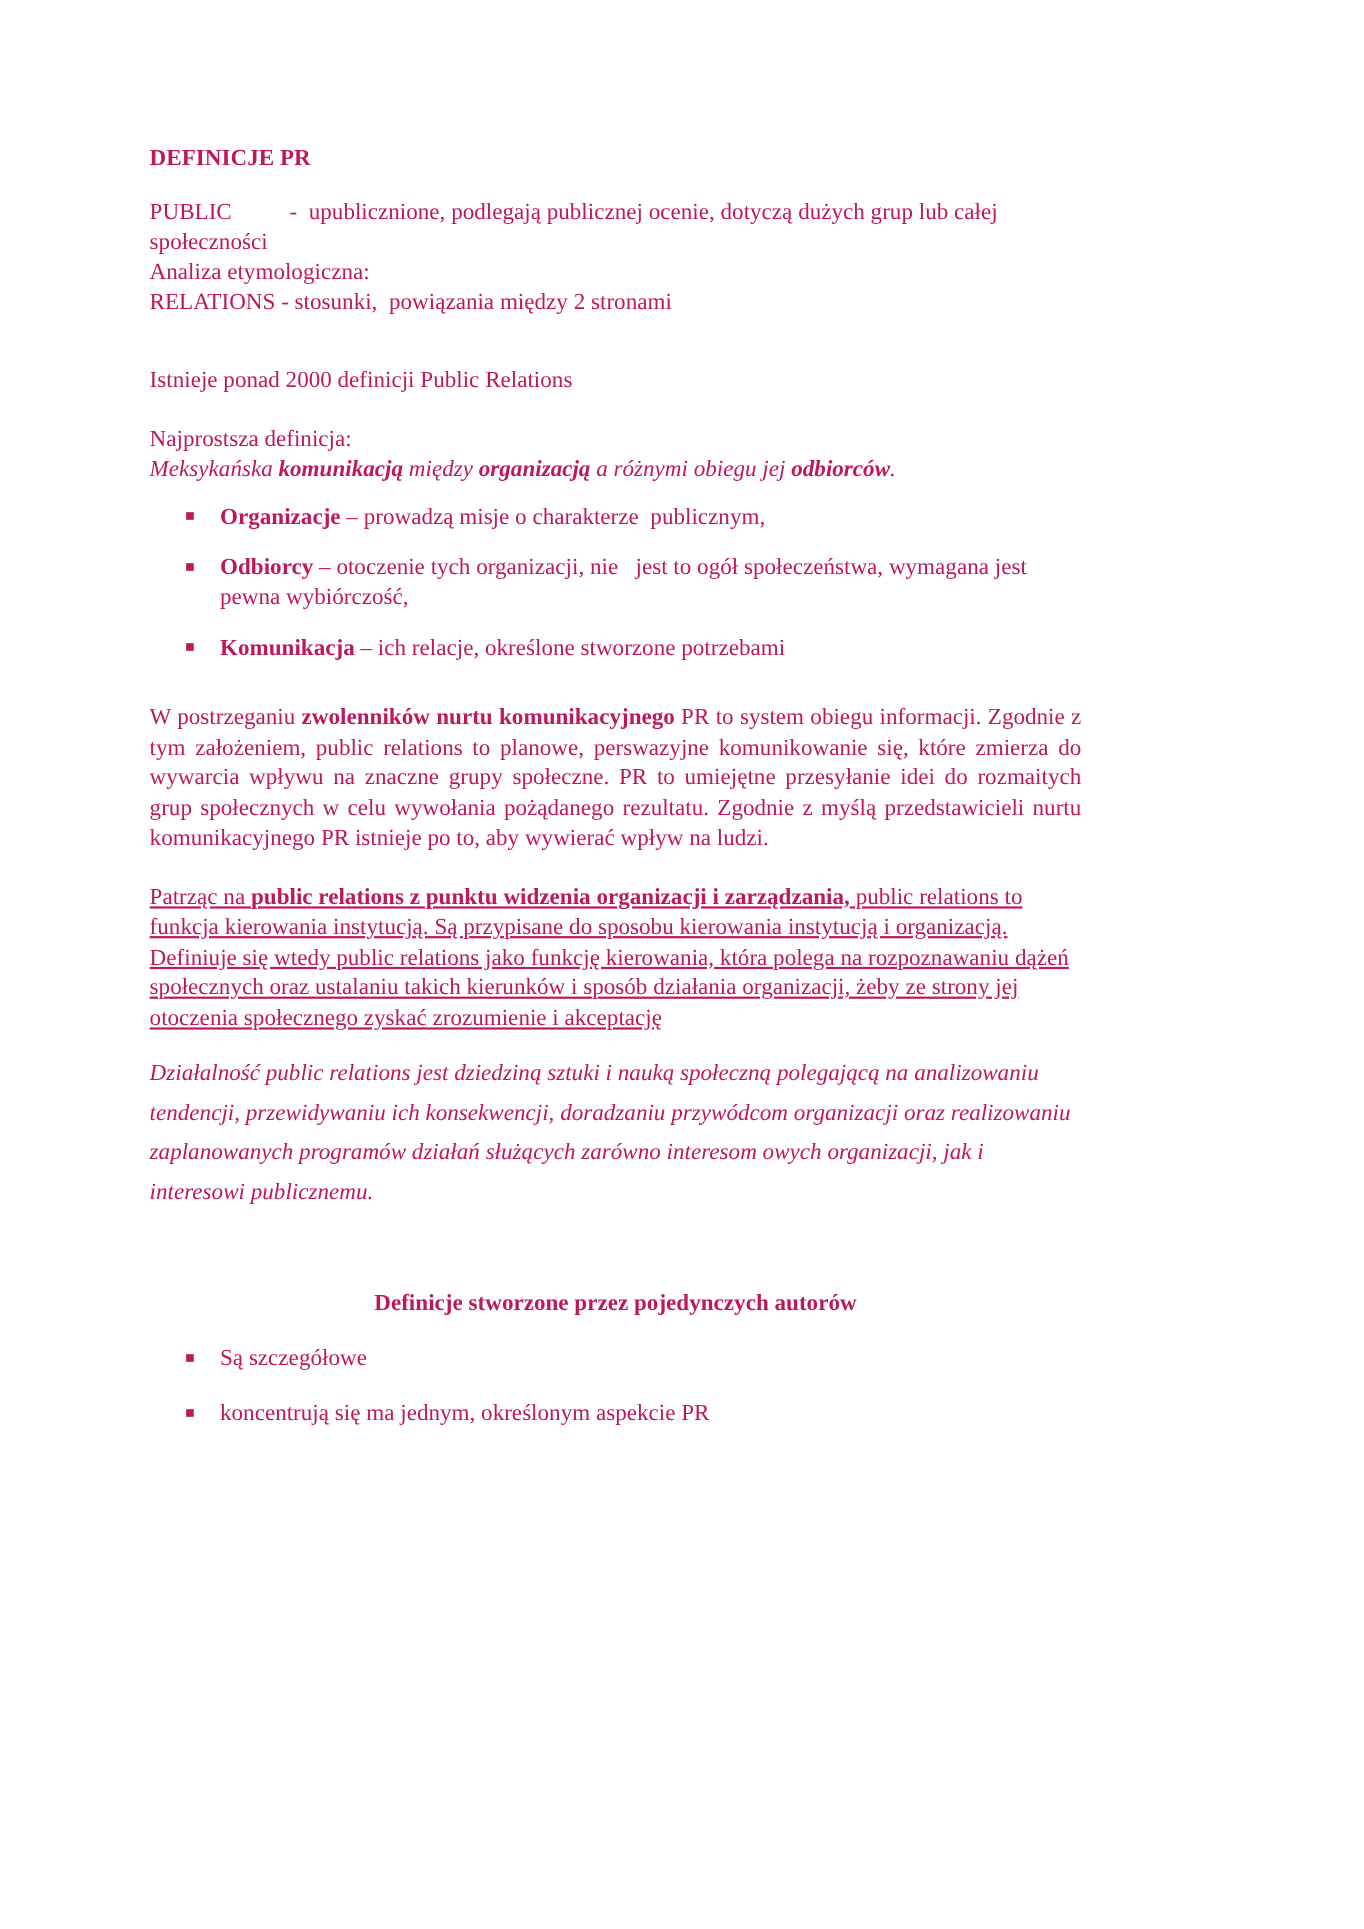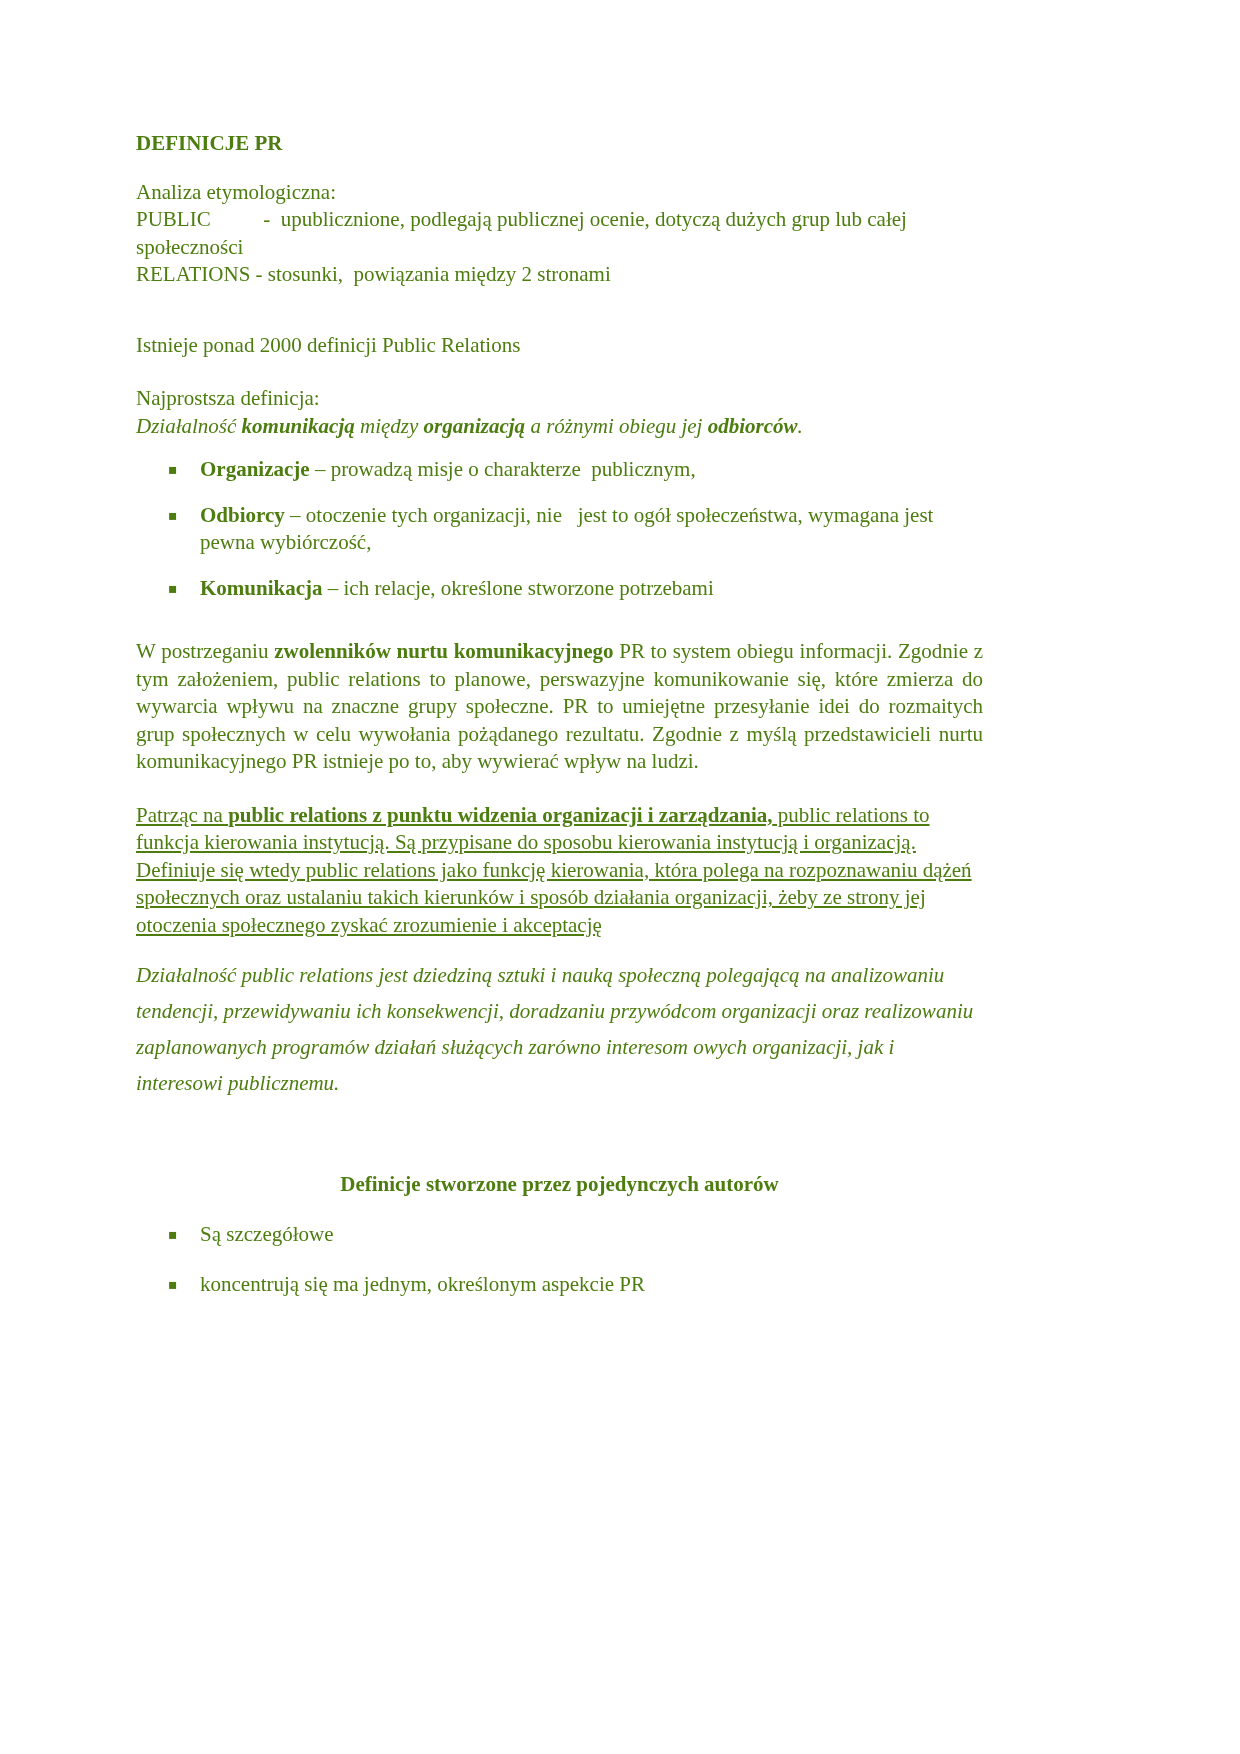--- a/index.html
+++ b/index.html
@@ -5,21 +5,21 @@
   html, body {
     margin: 0;
     padding: 0;
     background: #ffffff;
   }
   .page {
     position: relative;
     width: 1235px;
     height: 1754px;
     background: #ffffff;
-    color: #4d7c0f;
+    color: #be185d;
     font-family: "Liberation Serif", "DejaVu Serif", serif;
     font-size: 21px;
     line-height: 27.5px;
     overflow: hidden;
     box-sizing: border-box;
   }
   .content {
     box-sizing: border-box;
     padding: 130px 252px 0 136px;
   }
@@ -77,30 +77,30 @@
 </style>
 </head>
 <body>
 
 <div class="page">
   <div class="content">
 
     <h1 class="title">DEFINICJE PR</h1>
 
     <p class="etymology">
+      <span class="line">PUBLIC&nbsp;&nbsp;&nbsp;&nbsp;&nbsp;&nbsp;&nbsp;&nbsp;&nbsp;&nbsp;-&nbsp; upublicznione, podlegają publicznej ocenie, dotyczą dużych grup lub całej społeczności</span>
       <span class="line">Analiza etymologiczna:</span>
-      <span class="line">PUBLIC&nbsp;&nbsp;&nbsp;&nbsp;&nbsp;&nbsp;&nbsp;&nbsp;&nbsp;&nbsp;-&nbsp; upublicznione, podlegają publicznej ocenie, dotyczą dużych grup lub całej społeczności</span>
       <span class="line">RELATIONS - stosunki,&nbsp; powiązania między 2 stronami</span>
     </p>
 
     <p class="count-line">Istnieje ponad 2000 definicji Public Relations</p>
 
     <p class="simplest">
       <span class="line">Najprostsza definicja:</span>
-      <span class="line"><span class="i">Działalność </span><span class="b i">komunikacją</span><span class="i"> między </span><span class="b i">organizacją</span><span class="i"> a różnymi obiegu jej </span><span class="b i">odbiorców</span><span class="i">.</span></span>
+      <span class="line"><span class="i">Meksykańska </span><span class="b i">komunikacją</span><span class="i"> między </span><span class="b i">organizacją</span><span class="i"> a różnymi obiegu jej </span><span class="b i">odbiorców</span><span class="i">.</span></span>
     </p>
 
     <ul class="bullets">
       <li>
         <span class="marker">▪</span>
         <span><span class="b">Organizacje</span><span> – prowadzą misje o charakterze &nbsp;publicznym,</span></span>
       </li>
       <li>
         <span class="marker">▪</span>
         <span><span class="b">Odbiorcy</span><span> – otoczenie tych organizacji, nie &nbsp;&nbsp;jest to ogół społeczeństwa, wymagana jest pewna wybiórczość,</span></span>

